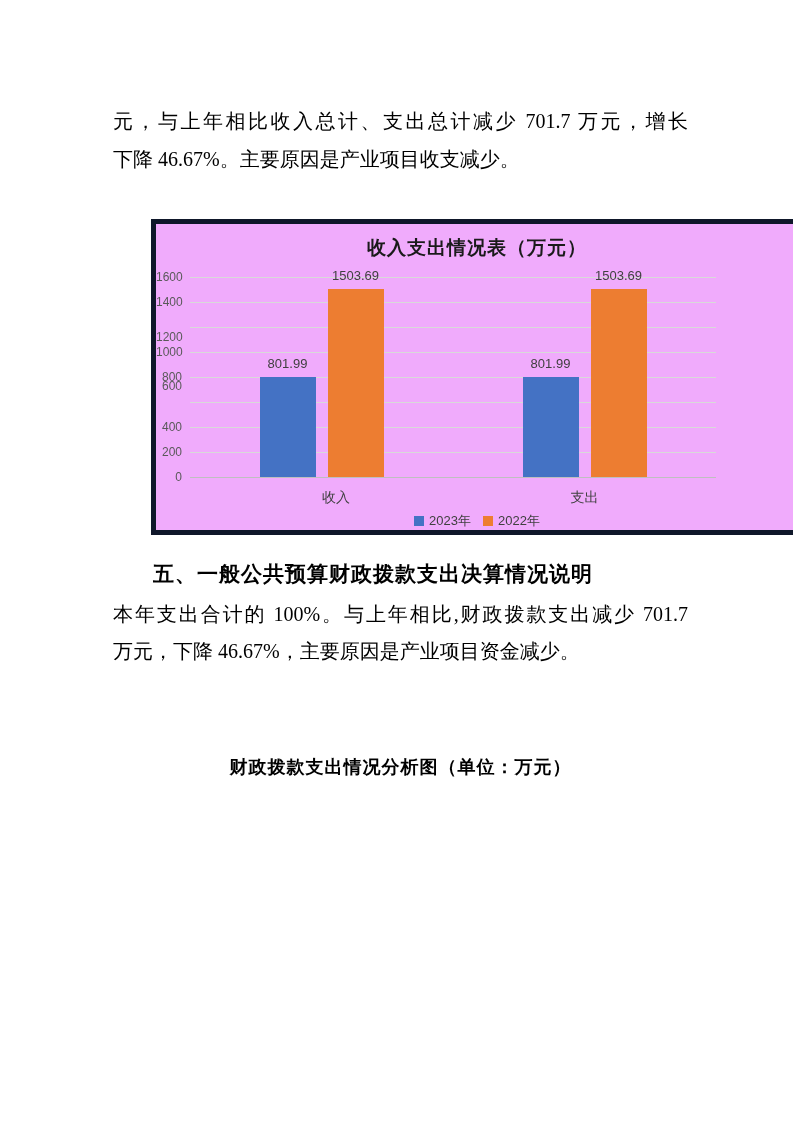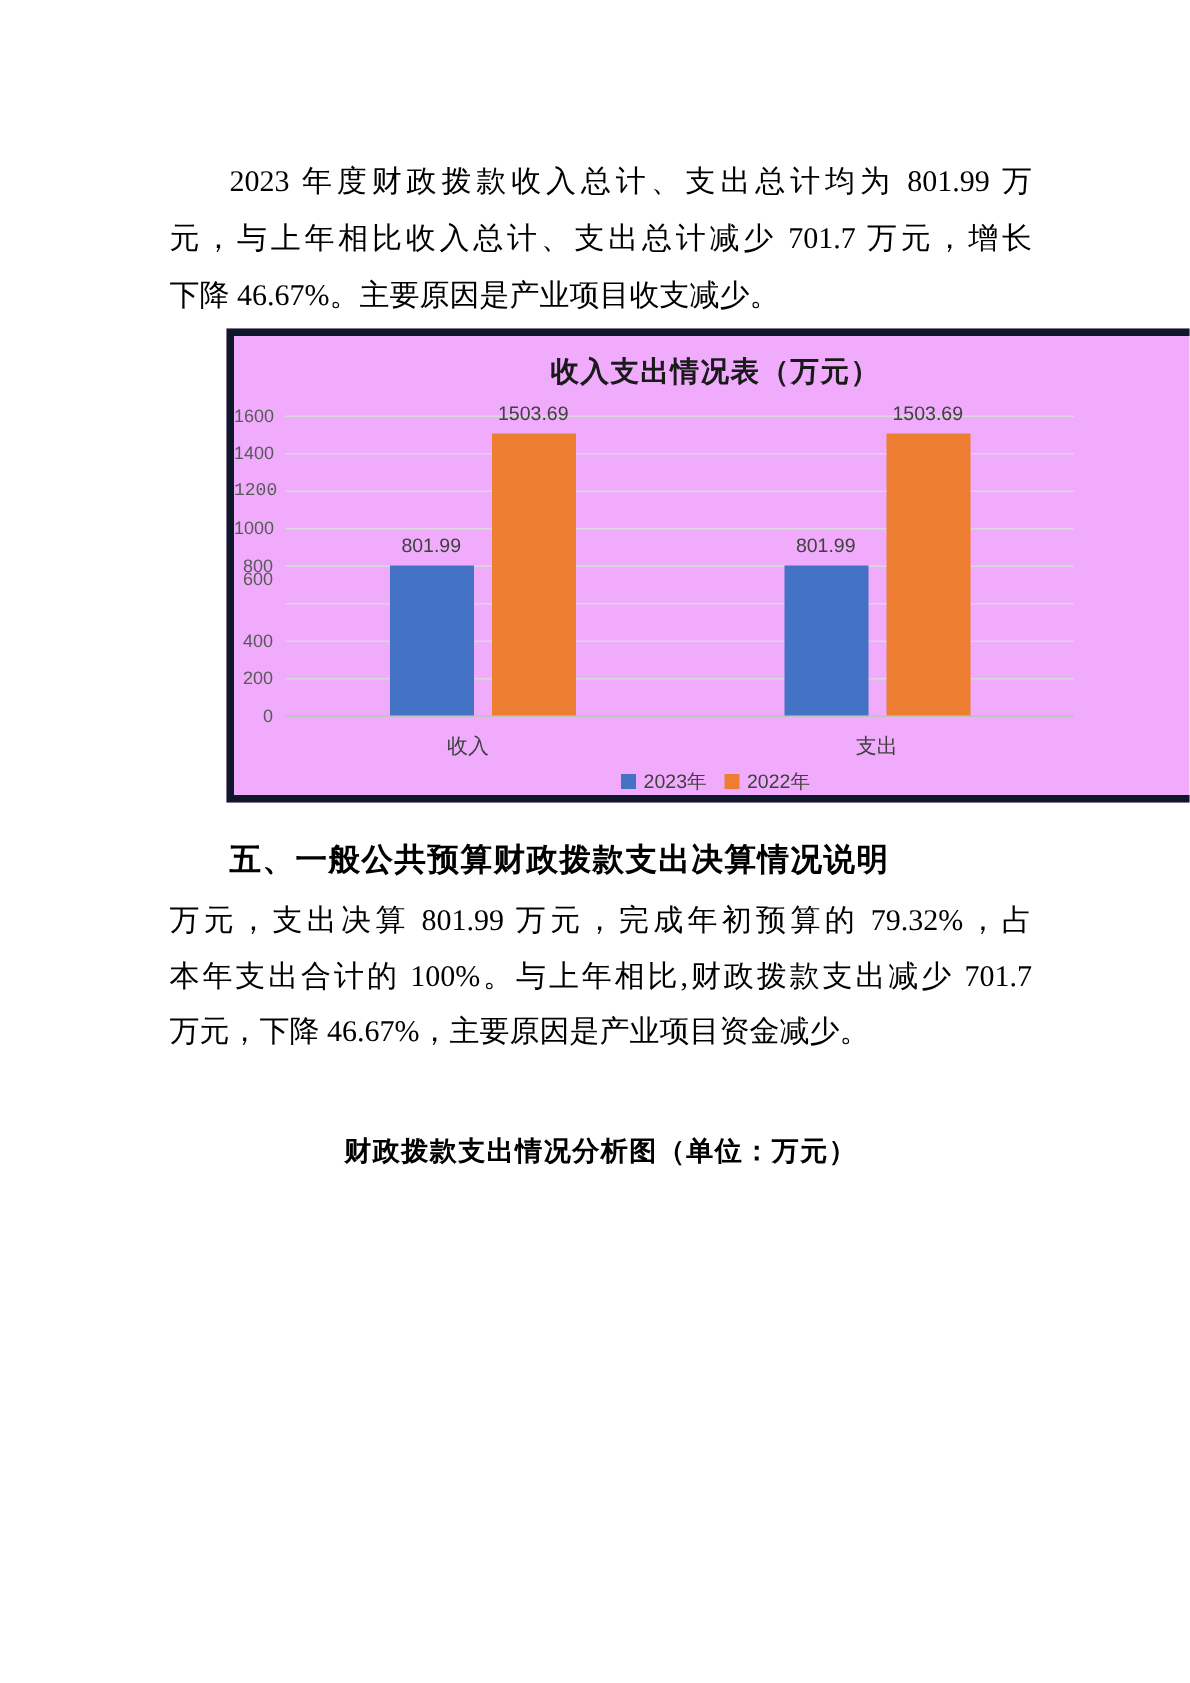--- a/index.html
+++ b/index.html
@@ -71,51 +71,50 @@
     font-family: "Liberation Sans", "DejaVu Sans", sans-serif;
     font-size: 13px; color: #404040;
   }
 </style>
 </head>
 <body>
 
 <div class="page">
 
   <div class="para" style="top: 102px;">
-    <div class="pline indent">2023 年度财政拨款收入总计、支出总计均为 801.99 万</div>
     <div class="pline">元，与上年相比收入总计、支出总计减少 701.7 万元，增长</div>
     <div class="pline last">下降 46.67%。主要原因是产业项目收支减少。</div>
   </div>
 
   <div class="chart-box">
     <div class="chart-title">收入支出情况表（万元）</div>
     <div class="plot" id="plot">
         <div class="gridline zero" style="top: 200px;"></div>
         <div class="ytick" style="top: 192px;">0</div>
         <div class="gridline" style="top: 175px;"></div>
         <div class="ytick" style="top: 167px;">200</div>
         <div class="gridline" style="top: 150px;"></div>
         <div class="ytick" style="top: 142px;">400</div>
         <div class="gridline" style="top: 125px;"></div>
         <div class="ytick" style="top: 101px;">600</div>
         <div class="gridline" style="top: 100px;"></div>
         <div class="ytick" style="top: 92px;">800</div>
         <div class="gridline" style="top: 75px;"></div>
         <div class="ytick" style="top: 67px;">1000</div>
         <div class="gridline" style="top: 50px;"></div>
-        <div class="ytick" style="top: 42px; font-family: Liberation Mono, monospace;">1200</div>
+        <div class="ytick" style="top: 52px;">1200</div>
         <div class="gridline" style="top: 25px;"></div>
         <div class="ytick" style="top: 17px;">1400</div>
         <div class="gridline" style="top: 0px;"></div>
         <div class="ytick" style="top: -8px;">1600</div>
         <div class="bar" style="left: 69.5px; top: 99.7512px; width: 56px; height: 100.249px; background: rgb(68, 114, 196);"></div>
         <div class="bar-label" style="left: 47.5px; top: 78.7512px;">801.99</div>
         <div class="bar" style="left: 137.5px; top: 12.0387px; width: 56px; height: 187.961px; background: rgb(237, 125, 49);"></div>
         <div class="bar-label" style="left: 115.5px; top: -8.96125px;">1503.69</div>
-        <div class="cat-label" style="left: 72px;">收入</div>
+        <div class="cat-label" style="left: 96px;">收入</div>
         <div class="bar" style="left: 332.5px; top: 99.7512px; width: 56px; height: 100.249px; background: rgb(68, 114, 196);"></div>
         <div class="bar-label" style="left: 310.5px; top: 78.7512px;">801.99</div>
         <div class="bar" style="left: 400.5px; top: 12.0387px; width: 56px; height: 187.961px; background: rgb(237, 125, 49);"></div>
         <div class="bar-label" style="left: 378.5px; top: -8.96125px;">1503.69</div>
         <div class="cat-label" style="left: 344.5px;">支出</div>
       </div>
     <div class="legend" id="legend">
         <div class="legend-item">
           <span class="legend-swatch" style="background: rgb(68, 114, 196);"></span>
           <span class="legend-label">2023年</span>
@@ -123,20 +122,19 @@
         <div class="legend-item">
           <span class="legend-swatch" style="background: rgb(237, 125, 49);"></span>
           <span class="legend-label">2022年</span>
         </div>
       </div>
   </div>
 
   <div class="heading">五、一般公共预算财政拨款支出决算情况说明</div>
 
   <div class="para" style="top: 596px;">
-    <div class="pline" style="line-height:37px;height:37px;">万元，支出决算 801.99 万元，完成年初预算的 79.32%，占</div>
     <div class="pline" style="line-height:37px;height:37px;">本年支出合计的 100%。与上年相比,财政拨款支出减少 701.7</div>
     <div class="pline last" style="line-height:37px;height:37px;">万元，下降 46.67%，主要原因是产业项目资金减少。</div>
   </div>
 
   <div class="fig-caption">财政拨款支出情况分析图（单位：万元）</div>
 
 </div>
 
 </body></html>

